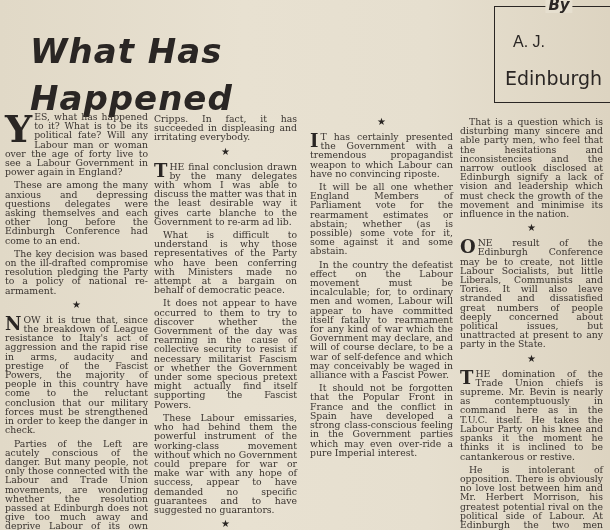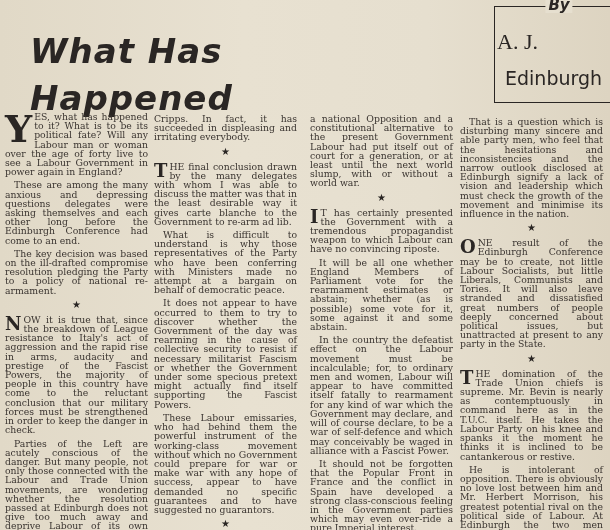--- a/index.html
+++ b/index.html
@@ -26,22 +26,22 @@
     border: 1.5px solid #2a2624;
     margin-left: 28px;
   }
   .byline-by {
     position: absolute; left: 50%; top: -9px; transform: translateX(-50%);
     background: #e6dfcf; padding: 0 3px;
     font-family: "DejaVu Sans", sans-serif; font-weight: bold; font-style: italic;
     font-size: 15px; line-height: 15px; color: #2a2624;
   }
   .byline-name1 {
-    position: absolute; left: 2px; top: 24px;
-    font-family: Liberation Serif, serif; font-size: 22px; line-height: 22px; color: #2a2624;
+    position: absolute; left: 18px; top: 24px;
+    font-family: Liberation Sans, sans-serif; font-size: 16px; line-height: 22px; color: #2a2624;
   }
   .byline-name2 {
     position: absolute; left: 10px; top: 60px;
     font-family: "DejaVu Sans", sans-serif; font-size: 19px; line-height: 22px; color: #2a2624;
   }
   .col {
     position: absolute; top: 112px; width: 143px;
     font-size: 9.3px; line-height: 9.2px;
     text-align: justify; color: #3a3430;
   }
@@ -85,21 +85,20 @@
   <div class="col c2">
       <p class="noindent"><span>Cripps. In fact, it has succeeded in displeasing and irritating everybody.</span></p>
       <div class="star">★</div>
       <p class="noindent"><span class="dropcap small">T</span><span>HE final conclusion drawn by the many delegates with whom I was able to discuss the matter was that in the least desirable way it gives carte blanche to the Government to re-arm ad lib.</span></p>
       <p><span>What is difficult to understand is why those representatives of the Party who have been conferring with Ministers made no attempt at a bargain on behalf of democratic peace.</span></p>
       <p><span>It does not appear to have occurred to them to try to discover whether the Government of the day was rearming in the cause of collective security to resist if necessary militarist Fascism or whether the Government under some specious pretext might actually find itself supporting the Fascist Powers.</span></p>
       <p><span>These Labour emissaries, who had behind them the powerful instrument of the working-class movement without which no Government could prepare for war or make war with any hope of success, appear to have demanded no specific guarantees and to have suggested no guarantors.</span></p>
       <div class="star">★</div>
     </div>
   <div class="col c3">
-      <p class="noindent"><span>a national Opposition and a constitutional alternative to the present Government Labour had put itself out of court for a generation, or at least until the next world slump, with or without a world war.</span></p>
       <div class="star">★</div>
       <p class="noindent"><span class="dropcap small">I</span><span>T has certainly presented the Government with a tremendous propagandist weapon to which Labour can have no convincing riposte.</span></p>
       <p><span>It will be all one whether England Members of Parliament vote for the rearmament estimates or abstain; whether (as is possible) some vote for it, some against it and some abstain.</span></p>
       <p><span>In the country the defeatist effect on the Labour movement must be incalculable; for, to ordinary men and women, Labour will appear to have committed itself fatally to rearmament for any kind of war which the Government may declare, and will of course declare, to be a war of self-defence and which may conceivably be waged in alliance with a Fascist Power.</span></p>
       <p><span>It should not be forgotten that the Popular Front in France and the conflict in Spain have developed a strong class-conscious feeling in the Government parties which may even over-ride a pure Imperial interest.</span></p>
     </div>
   <div class="col c4">
       <p><span>That is a question which is disturbing many sincere and able party men, who feel that the hesitations and inconsistencies and the narrow outlook disclosed at Edinburgh signify a lack of vision and leadership which must check the growth of the movement and minimise its influence in the nation.</span></p>
       <div class="star">★</div>
       <p class="noindent"><span class="dropcap small">O</span><span>NE result of the Edinburgh Conference may be to create, not little Labour Socialists, but little Liberals, Communists and Tories. It will also leave stranded and dissatisfied great numbers of people deeply concerned about political issues, but unattracted at present to any party in the State.</span></p>

